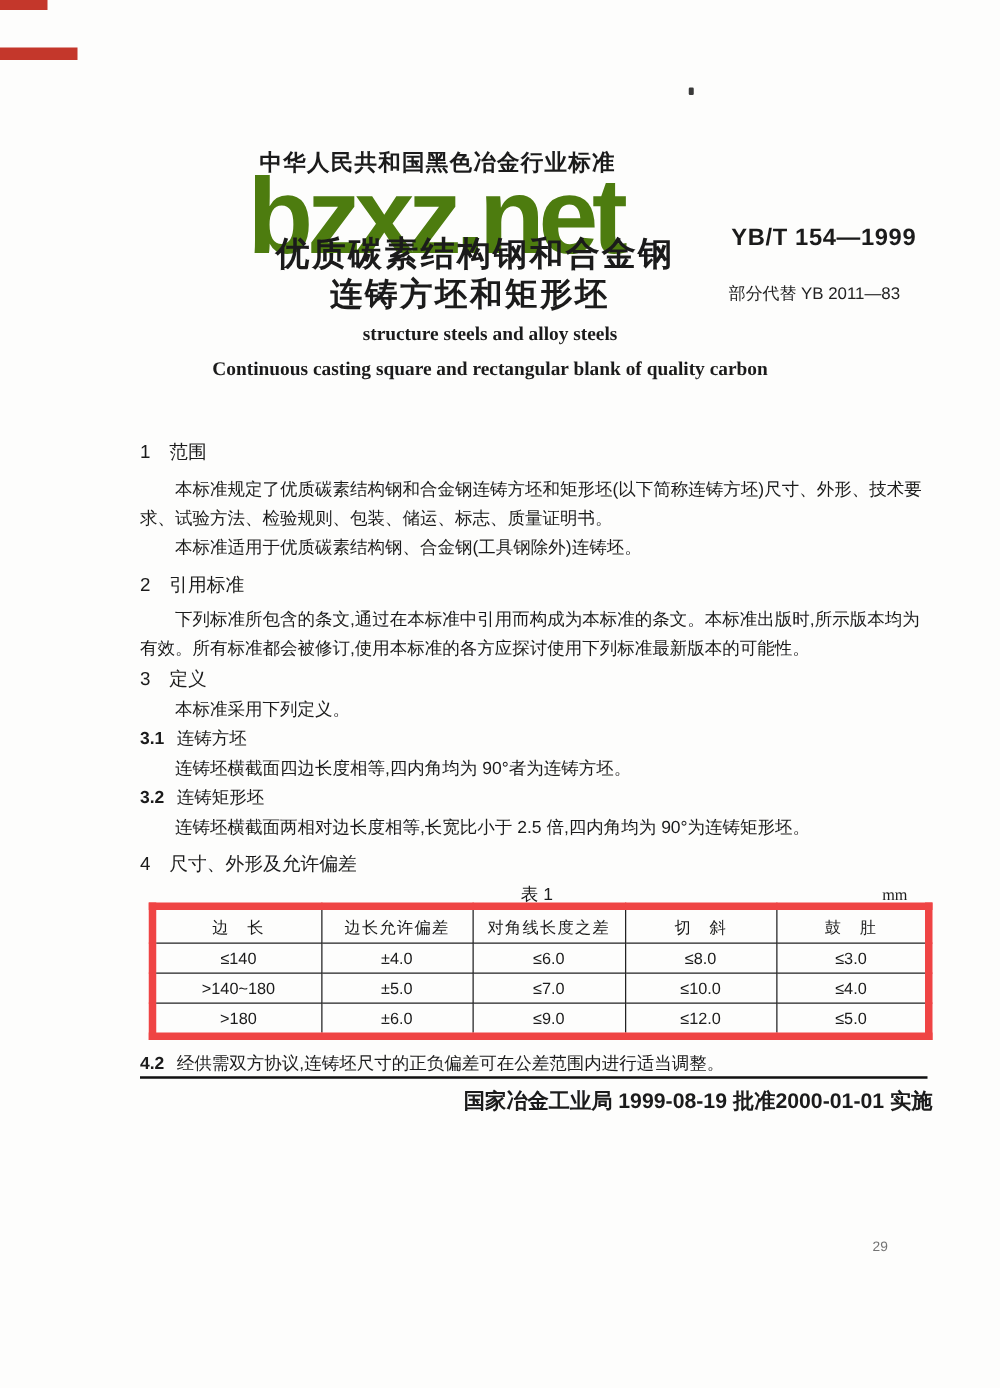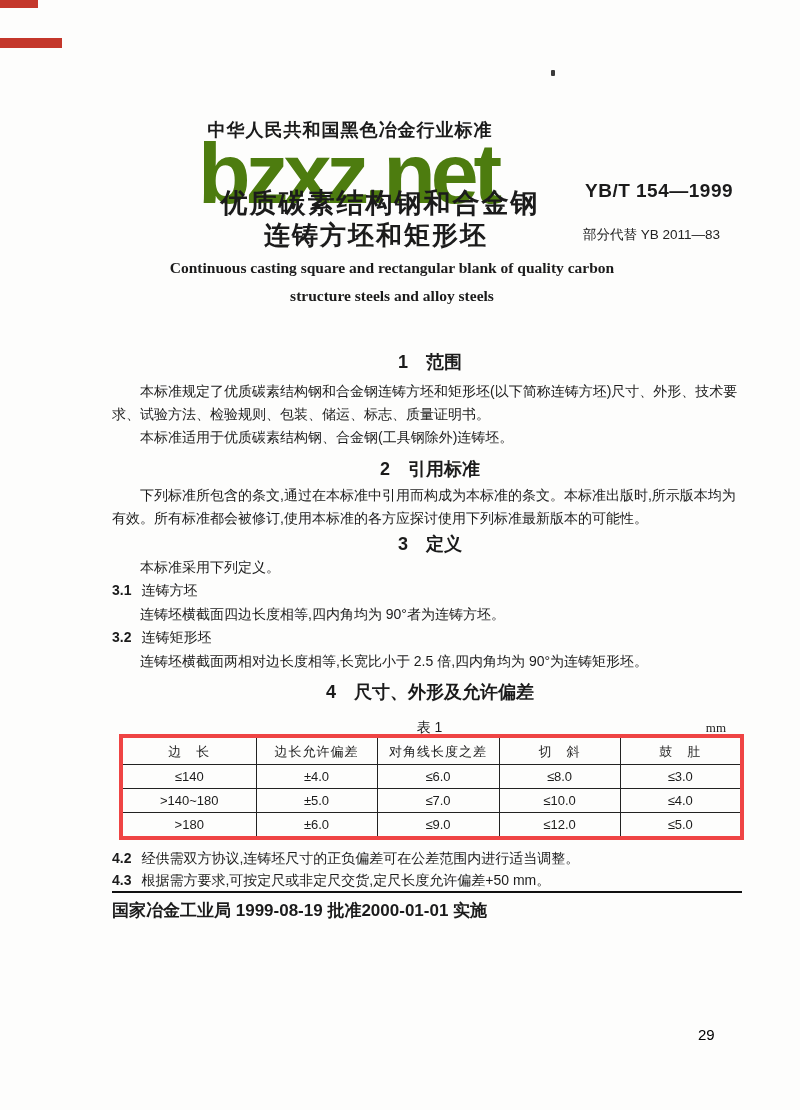--- a/index.html
+++ b/index.html
@@ -40,74 +40,74 @@
   .en-title {
     position:absolute; left:0; top:254px; width:784px; text-align:center;
     font-family:"Liberation Serif","DejaVu Serif",serif;
     font-weight:bold; font-size:15.5px; line-height:28px; z-index:1;
   }
 
   .doc-body {
     position:absolute; left:112px; top:350px; width:636px;
     font-size:14px; line-height:23px; z-index:1;
   }
-  .sec-h { font-size:18px; font-weight:bold; line-height:24px;text-align:center; }
+  .sec-h { font-size:15px; font-weight:normal; line-height:24px; }
   .sec-h.h2 { margin-top:8px; }
   .sec-h.h3 { margin-top:2px; }
   .sec-h.h4 { margin-top:7px; }
   .para { text-indent:2em; margin-top:6px; }
   .para.tight { margin-top:0; text-indent:2em; }
   .intro { text-indent:2em; margin-top:3px; }
   .refs { margin-top:9px; line-height:23.5px; }
   .ref-item { padding-left:2em; }
   .def-label { line-height:23.5px; }
   .def-label .num { font-weight:bold; margin-right:10px; }
   .def-text { padding-left:2em; line-height:23.5px; }
   .clause { margin-top:4px; }
   .clause .num { font-weight:bold; margin-right:10px; }
   .clause.c42 { margin-top:7px; line-height:22px; }
   .clause.c43 { margin-top:0; line-height:22px; }
 
   .table-wrap { margin-left:7px; width:621px; }
-  .table-caption { position:relative; height:18px; margin-top:12px; }
+  .table-caption { position:relative; height:18px; margin-top:0; }
   .table-caption .cap { position:absolute; left:0; right:0; text-align:center; font-size:14px; }
   .table-caption .unit { position:absolute; right:14px; top:0; font-size:13px; font-family:"Liberation Serif","DejaVu Serif",serif; }
   table.spec { border-collapse:collapse; width:621px; table-layout:fixed; }
   table.spec th, table.spec td {
     border:1px solid #222; text-align:center; font-weight:normal;
     font-size:13px; padding:0;
   }
-  table.spec { border:4px solid #ef4444;padding-left:35px; }
+  table.spec { border:6px solid #ef4444;padding-left:35px; }
   table.spec th { height:26px; letter-spacing:1px; }
   table.spec td { height:21px;margin-left:16px; }
 
   .footer-rule { border-top:2px solid #111; width:630px; margin-top:0; }
-  .doc-footer { display:flex; justify-content:flex-start; width:634px; padding-top:6px;
+  .doc-footer { display:flex; justify-content:flex-end; width:634px; padding-top:6px;
     font-size:17px; font-weight:bold; }
-  .page-number { position:absolute; left:698px; top:1026px; font-size:15px; color:#000000; z-index:1; }
+  .page-number { position:absolute; left:698px; top:992px; font-size:11px; color:#737373; z-index:1; }
 </style>
 </head>
 <body>
 
 <div class="page">
 
   <div class="red-mark m1"></div>
   <div class="red-mark m2"></div>
   <div class="speckle"></div>
 
   <div class="watermark">bzxz.net</div>
 
   <div class="hdr-label">中华人民共和国黑色冶金行业标准</div>
   <div class="title1">优质碳素结构钢和合金钢</div>
   <div class="title2">连铸方坯和矩形坯</div>
   <div class="std-number">YB/T 154—1999</div>
   <div class="replaces">部分代替 YB 2011—83</div>
   <div class="en-title">
+    <div>structure steels and alloy steels</div>
     <div>Continuous casting square and rectangular blank of quality carbon</div>
-    <div>structure steels and alloy steels</div>
   </div>
 
   <div class="doc-body">
 
     <div class="sec-h">1　范围</div>
     <div class="para">本标准规定了优质碳素结构钢和合金钢连铸方坯和矩形坯(以下简称连铸方坯)尺寸、外形、技术要求、试验方法、检验规则、包装、储运、标志、质量证明书。</div>
     <div class="para tight">本标准适用于优质碳素结构钢、合金钢(工具钢除外)连铸坯。</div>
 
     <div class="sec-h h2">2　引用标准</div>
     <div class="intro">下列标准所包含的条文,通过在本标准中引用而构成为本标准的条文。本标准出版时,所示版本均为有效。所有标准都会被修订,使用本标准的各方应探讨使用下列标准最新版本的可能性。</div>
@@ -169,23 +169,20 @@
               <td>≤12.0</td>
               <td>≤5.0</td>
             </tr>
           </tbody>
       </table>
     </div>
 
     <div class="clause c42">
       <span class="num">4.2</span><span>经供需双方协议,连铸坯尺寸的正负偏差可在公差范围内进行适当调整。</span>
     </div>
-    <div class="clause c43">
-      <span class="num">4.3</span><span>根据需方要求,可按定尺或非定尺交货,定尺长度允许偏差+50 mm。</span>
-    </div>
 
     <div class="footer-rule"></div>
     <div class="doc-footer">
       <span>国家冶金工业局 1999-08-19 批准</span>
       <span>2000-01-01 实施</span>
     </div>
   </div>
 
   <div class="page-number">29</div>
 </div>

